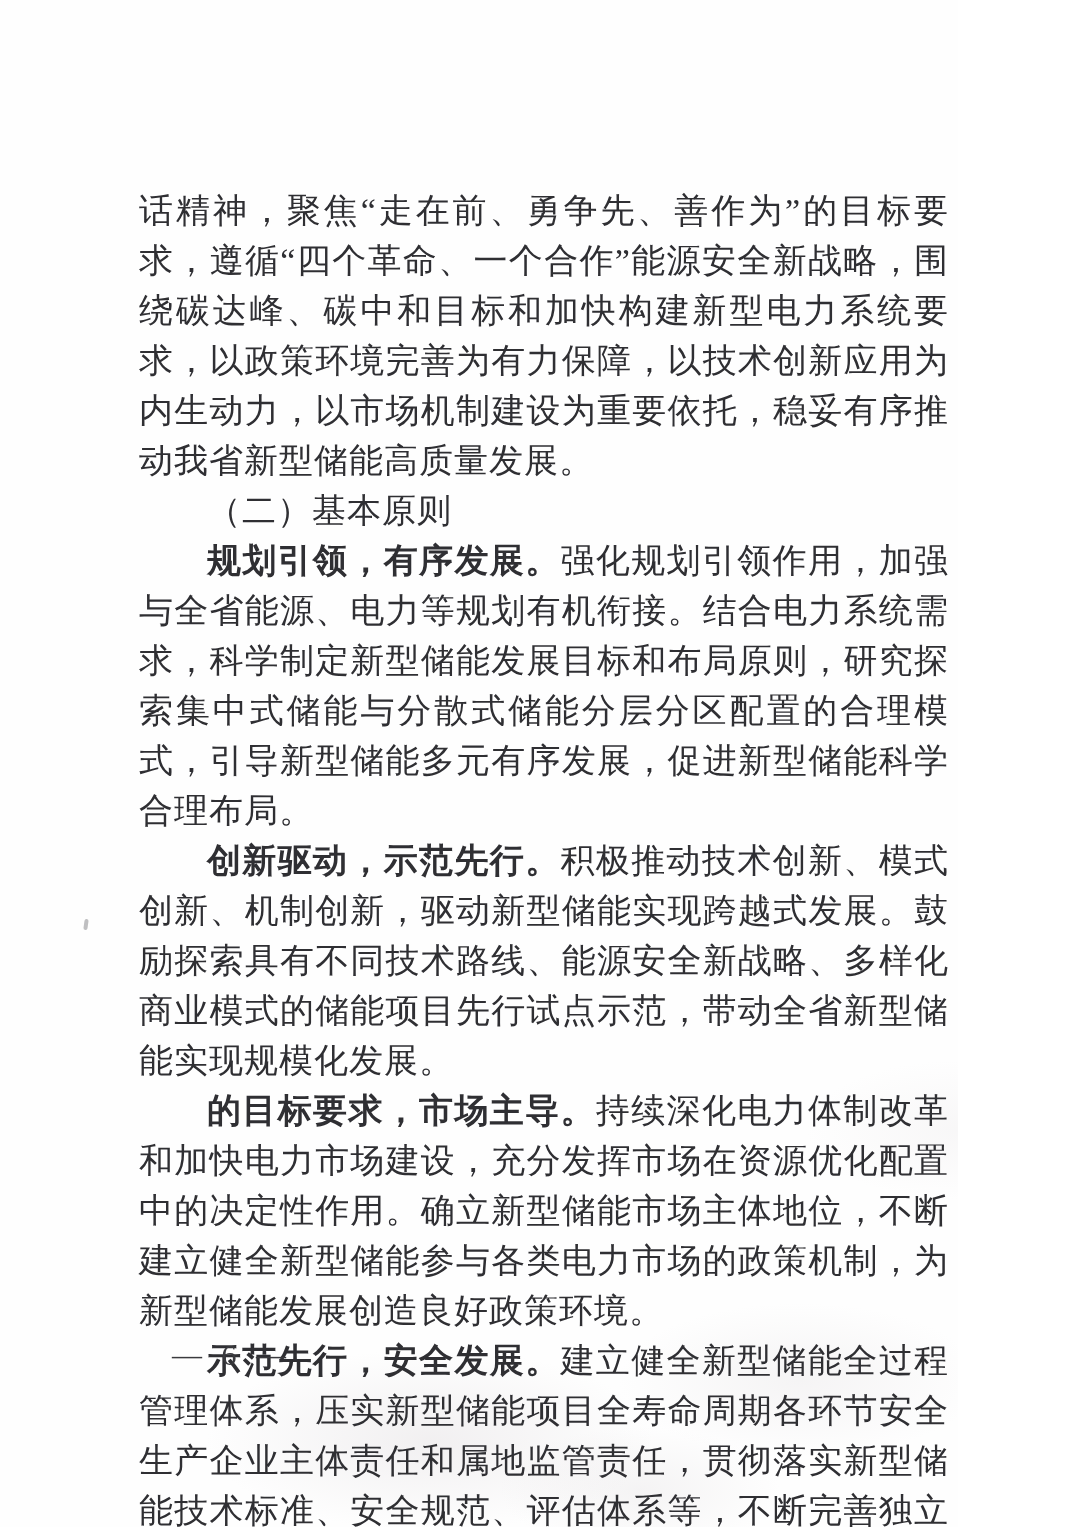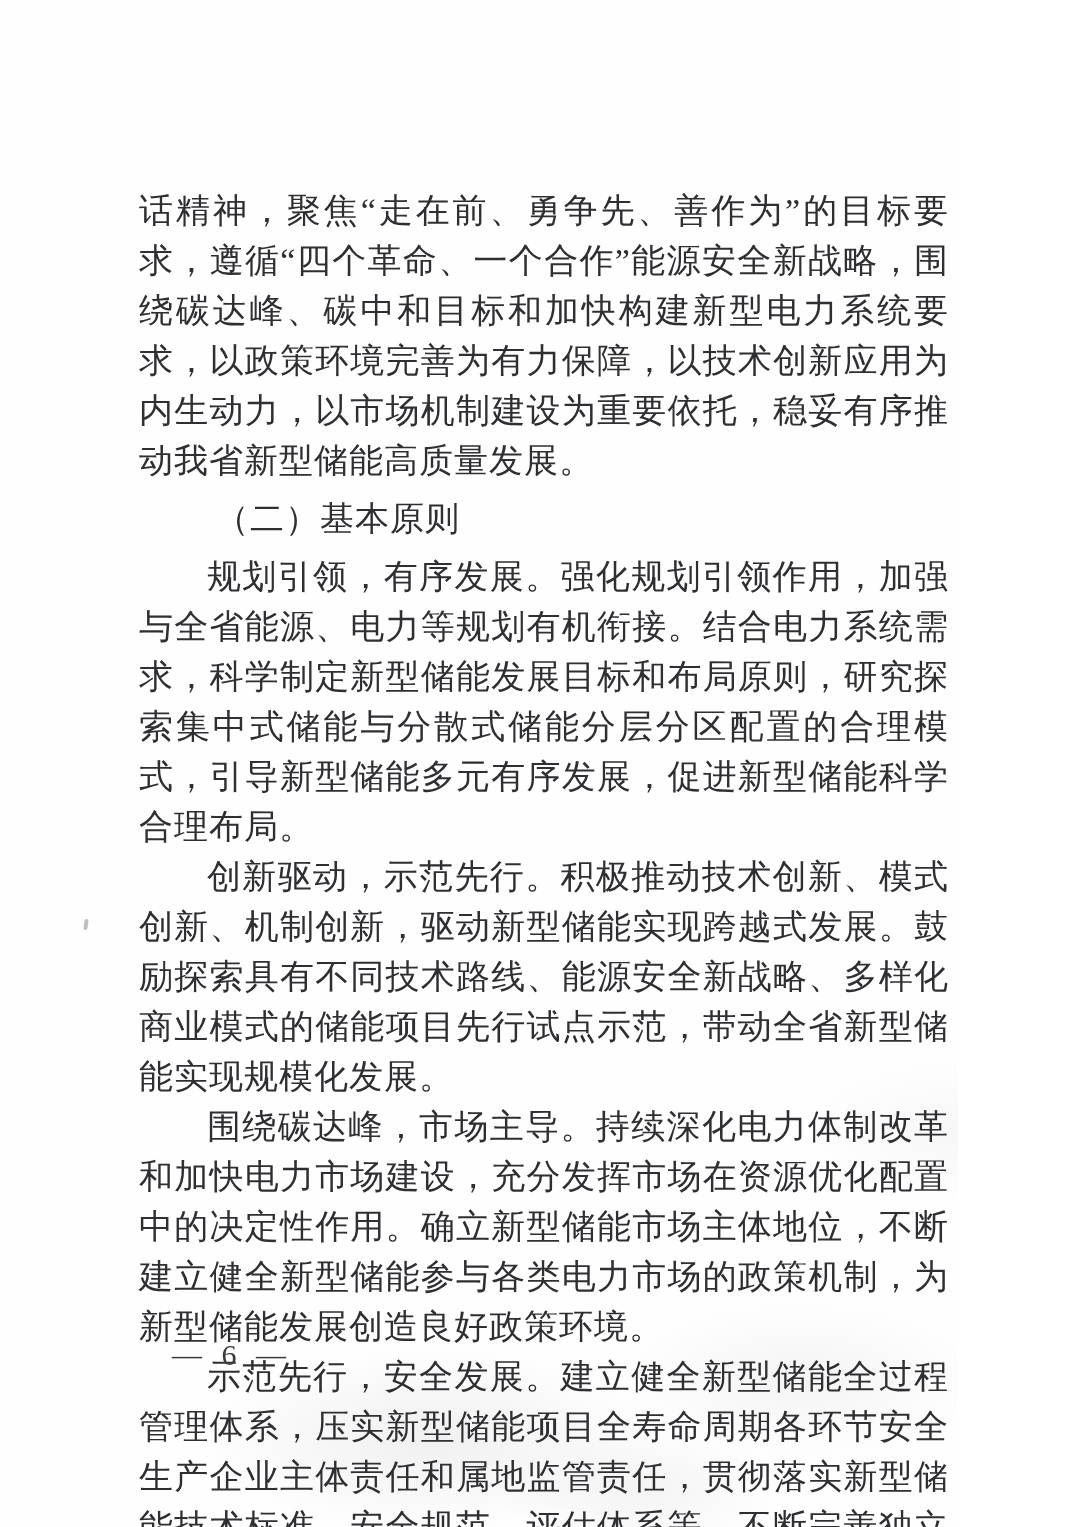--- a/index.html
+++ b/index.html
@@ -32,24 +32,24 @@
     letter-spacing: 1px;
   }
   .para {
     margin: 0;
     text-indent: 2em;
   }
   .para.continuation {
     text-indent: 0;
   }
   .para .lead {
-    font-weight: 400;
+    font-weight: 700;
   }
   .heading-line {
-    margin: 8px;
+    margin: 0;
     text-indent: 2em;
   }
   .page-footer {
     position: absolute;
     left: 172px;
     top: 1338px;
     font-size: 30px;
     letter-spacing: 6px;
     color: #3a3a3e;
   }
@@ -75,21 +75,21 @@
   <div class="content">
 
     <p class="para continuation"><span>话精神，聚焦“走在前、勇争先、善作为”的目标要求，遵循“四个革命、一个合作”能源安全新战略，围绕碳达峰、碳中和目标和加快构建新型电力系统要求，以政策环境完善为有力保障，以技术创新应用为内生动力，以市场机制建设为重要依托，稳妥有序推动我省新型储能高质量发展。</span></p>
 
     <p class="heading-line"><span>（二）基本原则</span></p>
 
     <p class="para"><span class="lead">规划引领，有序发展。</span><span>强化规划引领作用，加强与全省能源、电力等规划有机衔接。结合电力系统需求，科学制定新型储能发展目标和布局原则，研究探索集中式储能与分散式储能分层分区配置的合理模式，引导新型储能多元有序发展，促进新型储能科学合理布局。</span></p>
 
     <p class="para"><span class="lead">创新驱动，示范先行。</span><span>积极推动技术创新、模式创新、机制创新，驱动新型储能实现跨越式发展。鼓励探索具有不同技术路线、能源安全新战略、多样化商业模式的储能项目先行试点示范，带动全省新型储能实现规模化发展。</span></p>
 
-    <p class="para"><span class="lead">围绕碳达峰，市场主导。</span><span>持续深化电力体制改革和加快电力市场建设，充分发挥市场在资源优化配置中的决定性作用。确立新型储能市场主体地位，不断建立健全新型储能参与各类电力市场的政策机制，为新型储能发展创造良好政策环境。</span></p>
+    <p class="para"><span class="lead">的目标要求，市场主导。</span><span>持续深化电力体制改革和加快电力市场建设，充分发挥市场在资源优化配置中的决定性作用。确立新型储能市场主体地位，不断建立健全新型储能参与各类电力市场的政策机制，为新型储能发展创造良好政策环境。</span></p>
 
     <p class="para"><span class="lead">示范先行，安全发展。</span><span>建立健全新型储能全过程管理体系，压实新型储能项目全寿命周期各环节安全生产企业主体责任和属地监管责任，贯彻落实新型储能技术标准、安全规范、评估体系等，不断完善独立储能、共享（租赁）储能等新型储能新业态</span></p>
 
   </div>
 
   <div class="page-footer">— 6 —</div>
 
 </div>
 
 </body></html>

